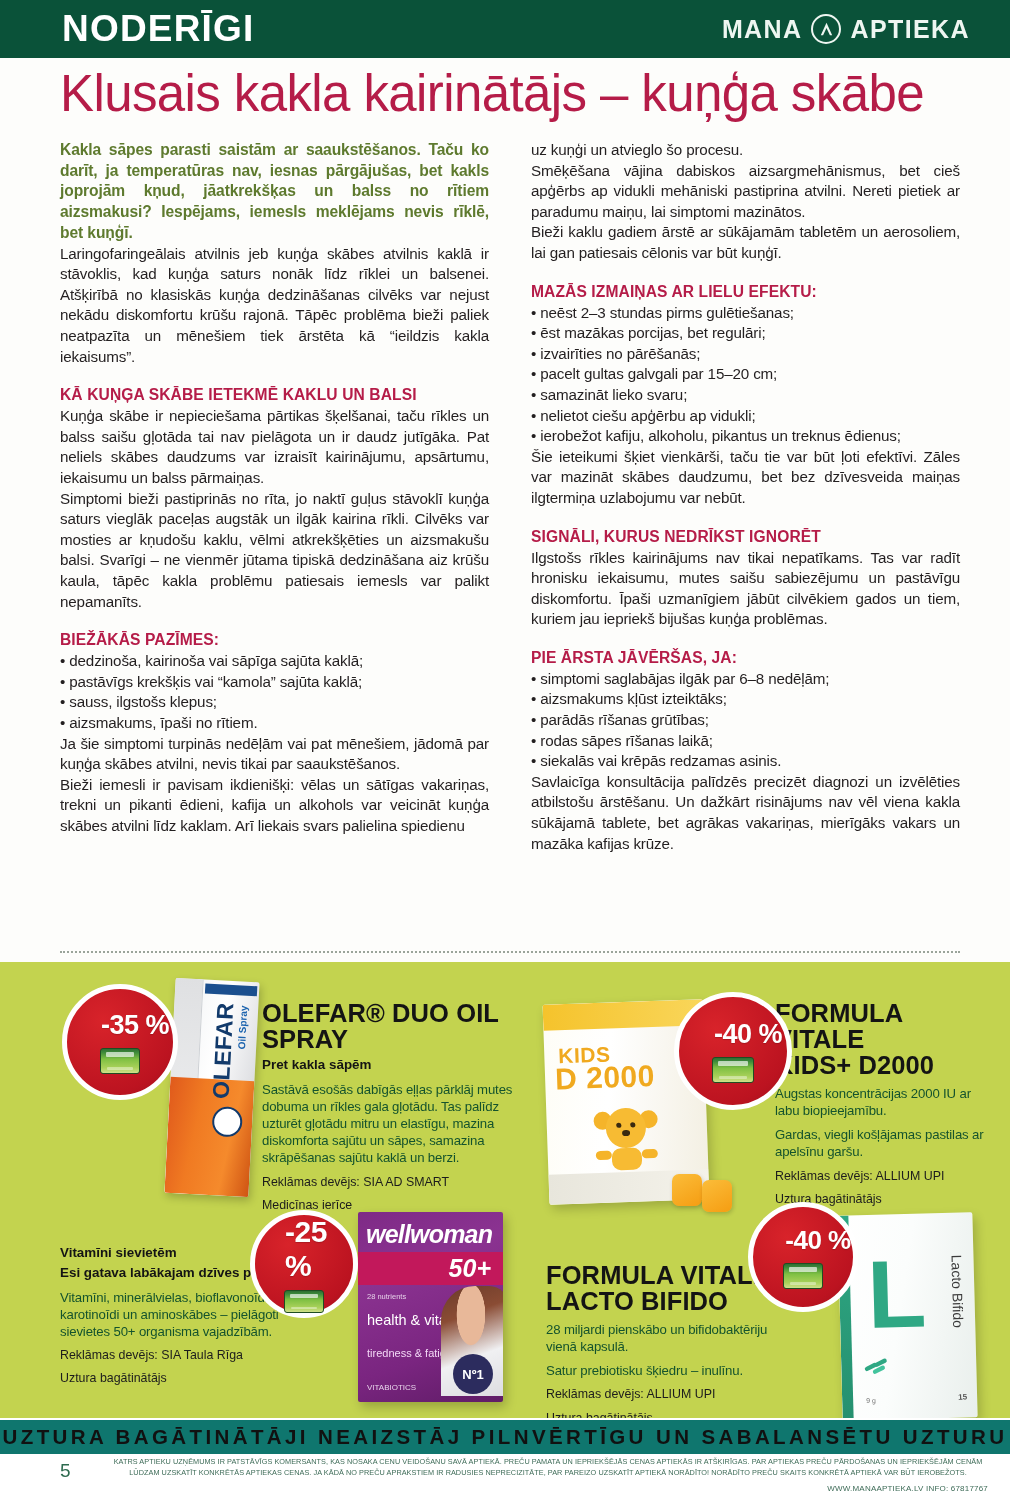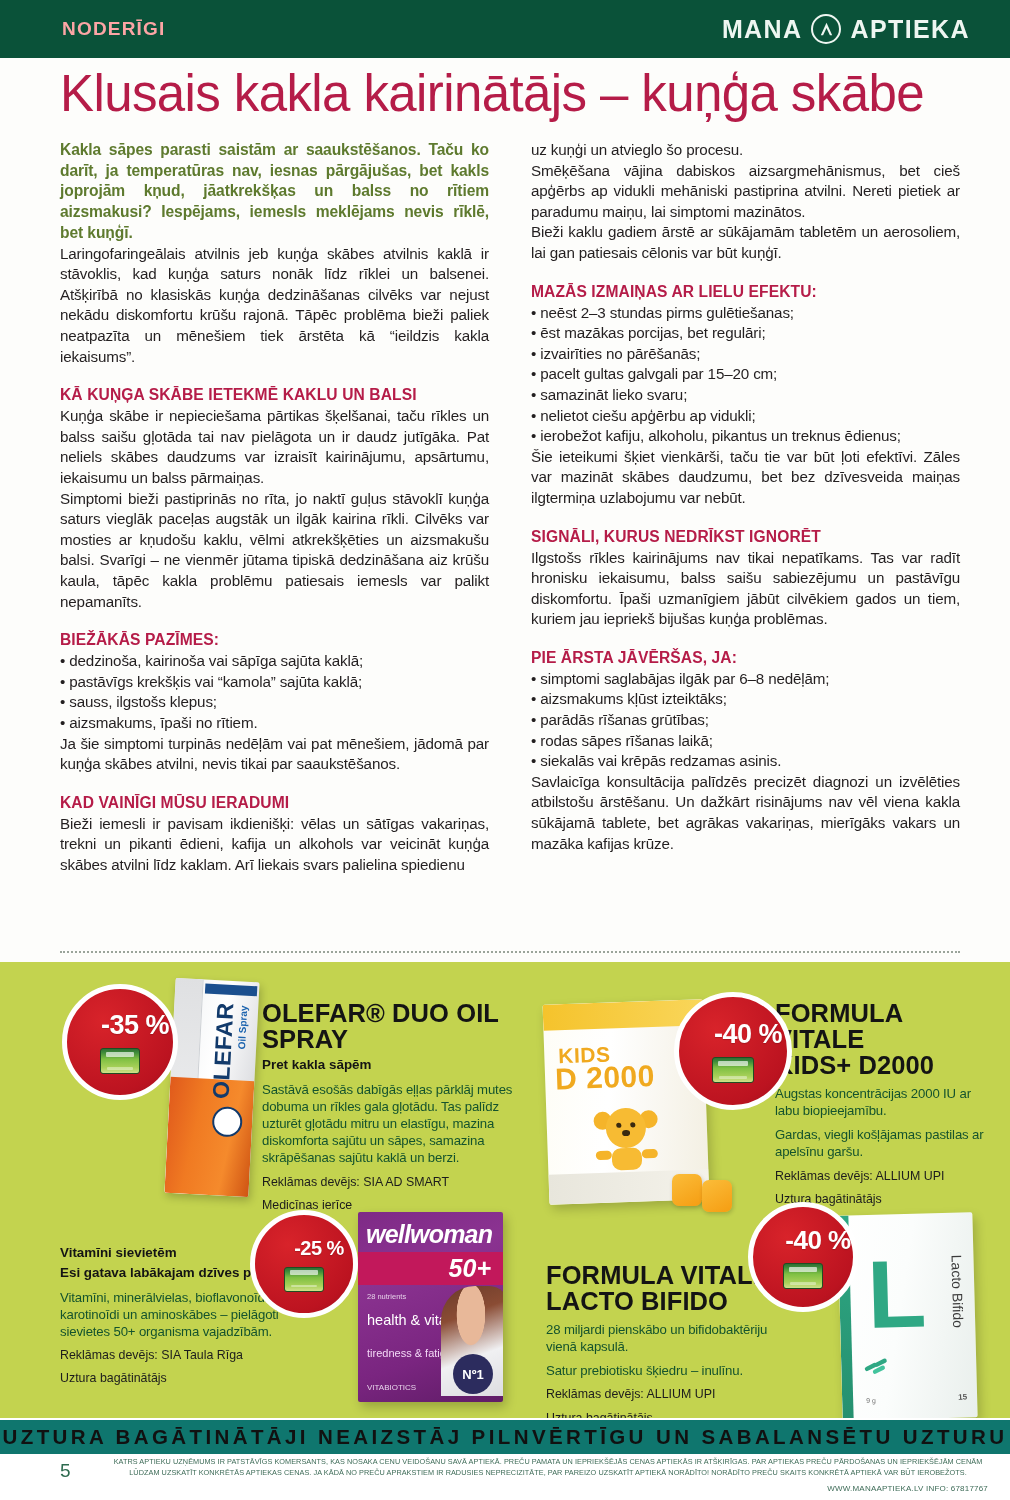--- a/index.html
+++ b/index.html
@@ -12,21 +12,21 @@
   .page { position: relative; width: 1010px; height: 1500px; background: #fdfdfb; }
 
   
   .header {
     position: absolute; top: 0; left: 0; width: 1010px; height: 58px;
     background: #0a5239;
     display: flex; align-items: center; justify-content: space-between;
     padding: 0 40px 0 62px;
   }
   .header-kicker {
-    color: #fca5a5; font-size: 19px; font-weight: 700;
+    color: #ffffff; font-size: 37px; font-weight: 700;
     letter-spacing: 1.2px; font-family: "Liberation Sans", sans-serif;
   }
   .brand { display: flex; align-items: center; gap: 9px; }
   .brand-word {
     color: #eef6f1; font-size: 25px; font-weight: 700; letter-spacing: 1.4px;
   }
   .brand-mark {
     width: 30px; height: 30px; border-radius: 50%;
     border: 2.2px solid #eef6f1;
     display: flex; align-items: center; justify-content: center;
@@ -340,21 +340,20 @@
 
       <h3 class="sec">BIEŽĀKĀS PAZĪMES:</h3>
       <ul class="blist">
         <li>dedzinoša, kairinoša vai sāpīga sajūta kaklā;</li>
         <li>pastāvīgs krekšķis vai “kamola” sajūta kaklā;</li>
         <li>sauss, ilgstošs klepus;</li>
         <li>aizsmakums, īpaši no rītiem.</li>
       </ul>
       <p class="body">Ja šie simptomi turpinās nedēļām vai pat mēnešiem, jādomā par kuņģa skābes atvilni, nevis tikai par saaukstēšanos.</p>
 
-      <h3 class="sec">KAD VAINĪGI MŪSU IERADUMI</h3>
       <p class="body">Bieži iemesli ir pavisam ikdienišķi: vēlas un sātīgas vakariņas, trekni un pikanti ēdieni, kafija un alkohols var veicināt kuņģa skābes atvilni līdz kaklam. Arī liekais svars palielina spiedienu</p>
     </div>
 
     <div class="col">
       <p class="body">uz kuņģi un atvieglo šo procesu.</p>
       <p class="body">Smēķēšana vājina dabiskos aizsargmehānismus, bet cieš apģērbs ap vidukli mehāniski pastiprina atvilni. Nereti pietiek ar paradumu maiņu, lai simptomi mazinātos.</p>
       <p class="body">Bieži kaklu gadiem ārstē ar sūkājamām tabletēm un aerosoliem, lai gan patiesais cēlonis var būt kuņģī.</p>
 
       <h3 class="sec">MAZĀS IZMAIŅAS AR LIELU EFEKTU:</h3>
       <ul class="blist">
@@ -362,21 +361,21 @@
         <li>ēst mazākas porcijas, bet regulāri;</li>
         <li>izvairīties no pārēšanās;</li>
         <li>pacelt gultas galvgali par 15–20 cm;</li>
         <li>samazināt lieko svaru;</li>
         <li>nelietot ciešu apģērbu ap vidukli;</li>
         <li>ierobežot kafiju, alkoholu, pikantus un treknus ēdienus;</li>
       </ul>
       <p class="body">Šie ieteikumi šķiet vienkārši, taču tie var būt ļoti efektīvi. Zāles var mazināt skābes daudzumu, bet bez dzīvesveida maiņas ilgtermiņa uzlabojumu var nebūt.</p>
 
       <h3 class="sec">SIGNĀLI, KURUS NEDRĪKST IGNORĒT</h3>
-      <p class="body">Ilgstošs rīkles kairinājums nav tikai nepatīkams. Tas var radīt hronisku iekaisumu, balss saišu sabiezējumu un pastāvīgu diskomfortu. Īpaši uzmanīgiem jābūt cilvēkiem gados un tiem, kuriem jau iepriekš bijušas kuņģa problēmas.</p>
+      <p class="body">Ilgstošs rīkles kairinājums nav tikai nepatīkams. Tas var radīt hronisku iekaisumu, mutes saišu sabiezējumu un pastāvīgu diskomfortu. Īpaši uzmanīgiem jābūt cilvēkiem gados un tiem, kuriem jau iepriekš bijušas kuņģa problēmas.</p>
 
       <h3 class="sec">PIE ĀRSTA JĀVĒRŠAS, JA:</h3>
       <ul class="blist">
         <li>simptomi saglabājas ilgāk par 6–8 nedēļām;</li>
         <li>aizsmakums kļūst izteiktāks;</li>
         <li>parādās rīšanas grūtības;</li>
         <li>rodas sāpes rīšanas laikā;</li>
         <li>siekalās vai krēpās redzamas asinis.</li>
       </ul>
       <p class="body">Savlaicīga konsultācija palīdzēs precizēt diagnozi un izvēlēties atbilstošu ārstēšanu. Un dažkārt risinājums nav vēl viena kakla sūkājamā tablete, bet agrākas vakariņas, mierīgāks vakars un mazāka kafijas krūze.</p>
@@ -459,21 +458,21 @@
           <div class="ww-50">50+</div>
           <div class="ww-nut">28 nutrients</div>
           <div class="ww-hv">health &amp; vitality</div>
           <div class="ww-ff">tiredness &amp; fatigue</div>
           <div class="ww-face"></div>
           <div class="ww-no1">Nº1</div>
           <div class="ww-vit">VITABIOTICS</div>
         </div>
       </div>
       <div class="badge" style="left:250px; top:248px; width:108px; height:108px;">
-        <div class="badge-text" style="font-size:20px;">-25 %</div>
+        <div class="badge-text" style="font-size:30px;">-25 %</div>
         <div class="loyalty-card" style="width:40px;height:25px;"></div>
       </div>
 
       <div class="ad" style="left:546px; top:300px; width:250px;">
         <div class="ad-title" style="font-size:25.5px;">FORMULA VITALE</div>
         <div class="ad-title" style="font-size:25.5px;">LACTO BIFIDO</div>
         <div class="ad-desc">28 miljardi pienskābo un bifidobaktēriju vienā kapsulā.</div>
         <div class="ad-desc">Satur prebiotisku šķiedru – inulīnu.</div>
         <div class="ad-meta">Reklāmas devējs: ALLIUM UPI</div>
         <div class="ad-meta">Uztura bagātinātājs</div>

